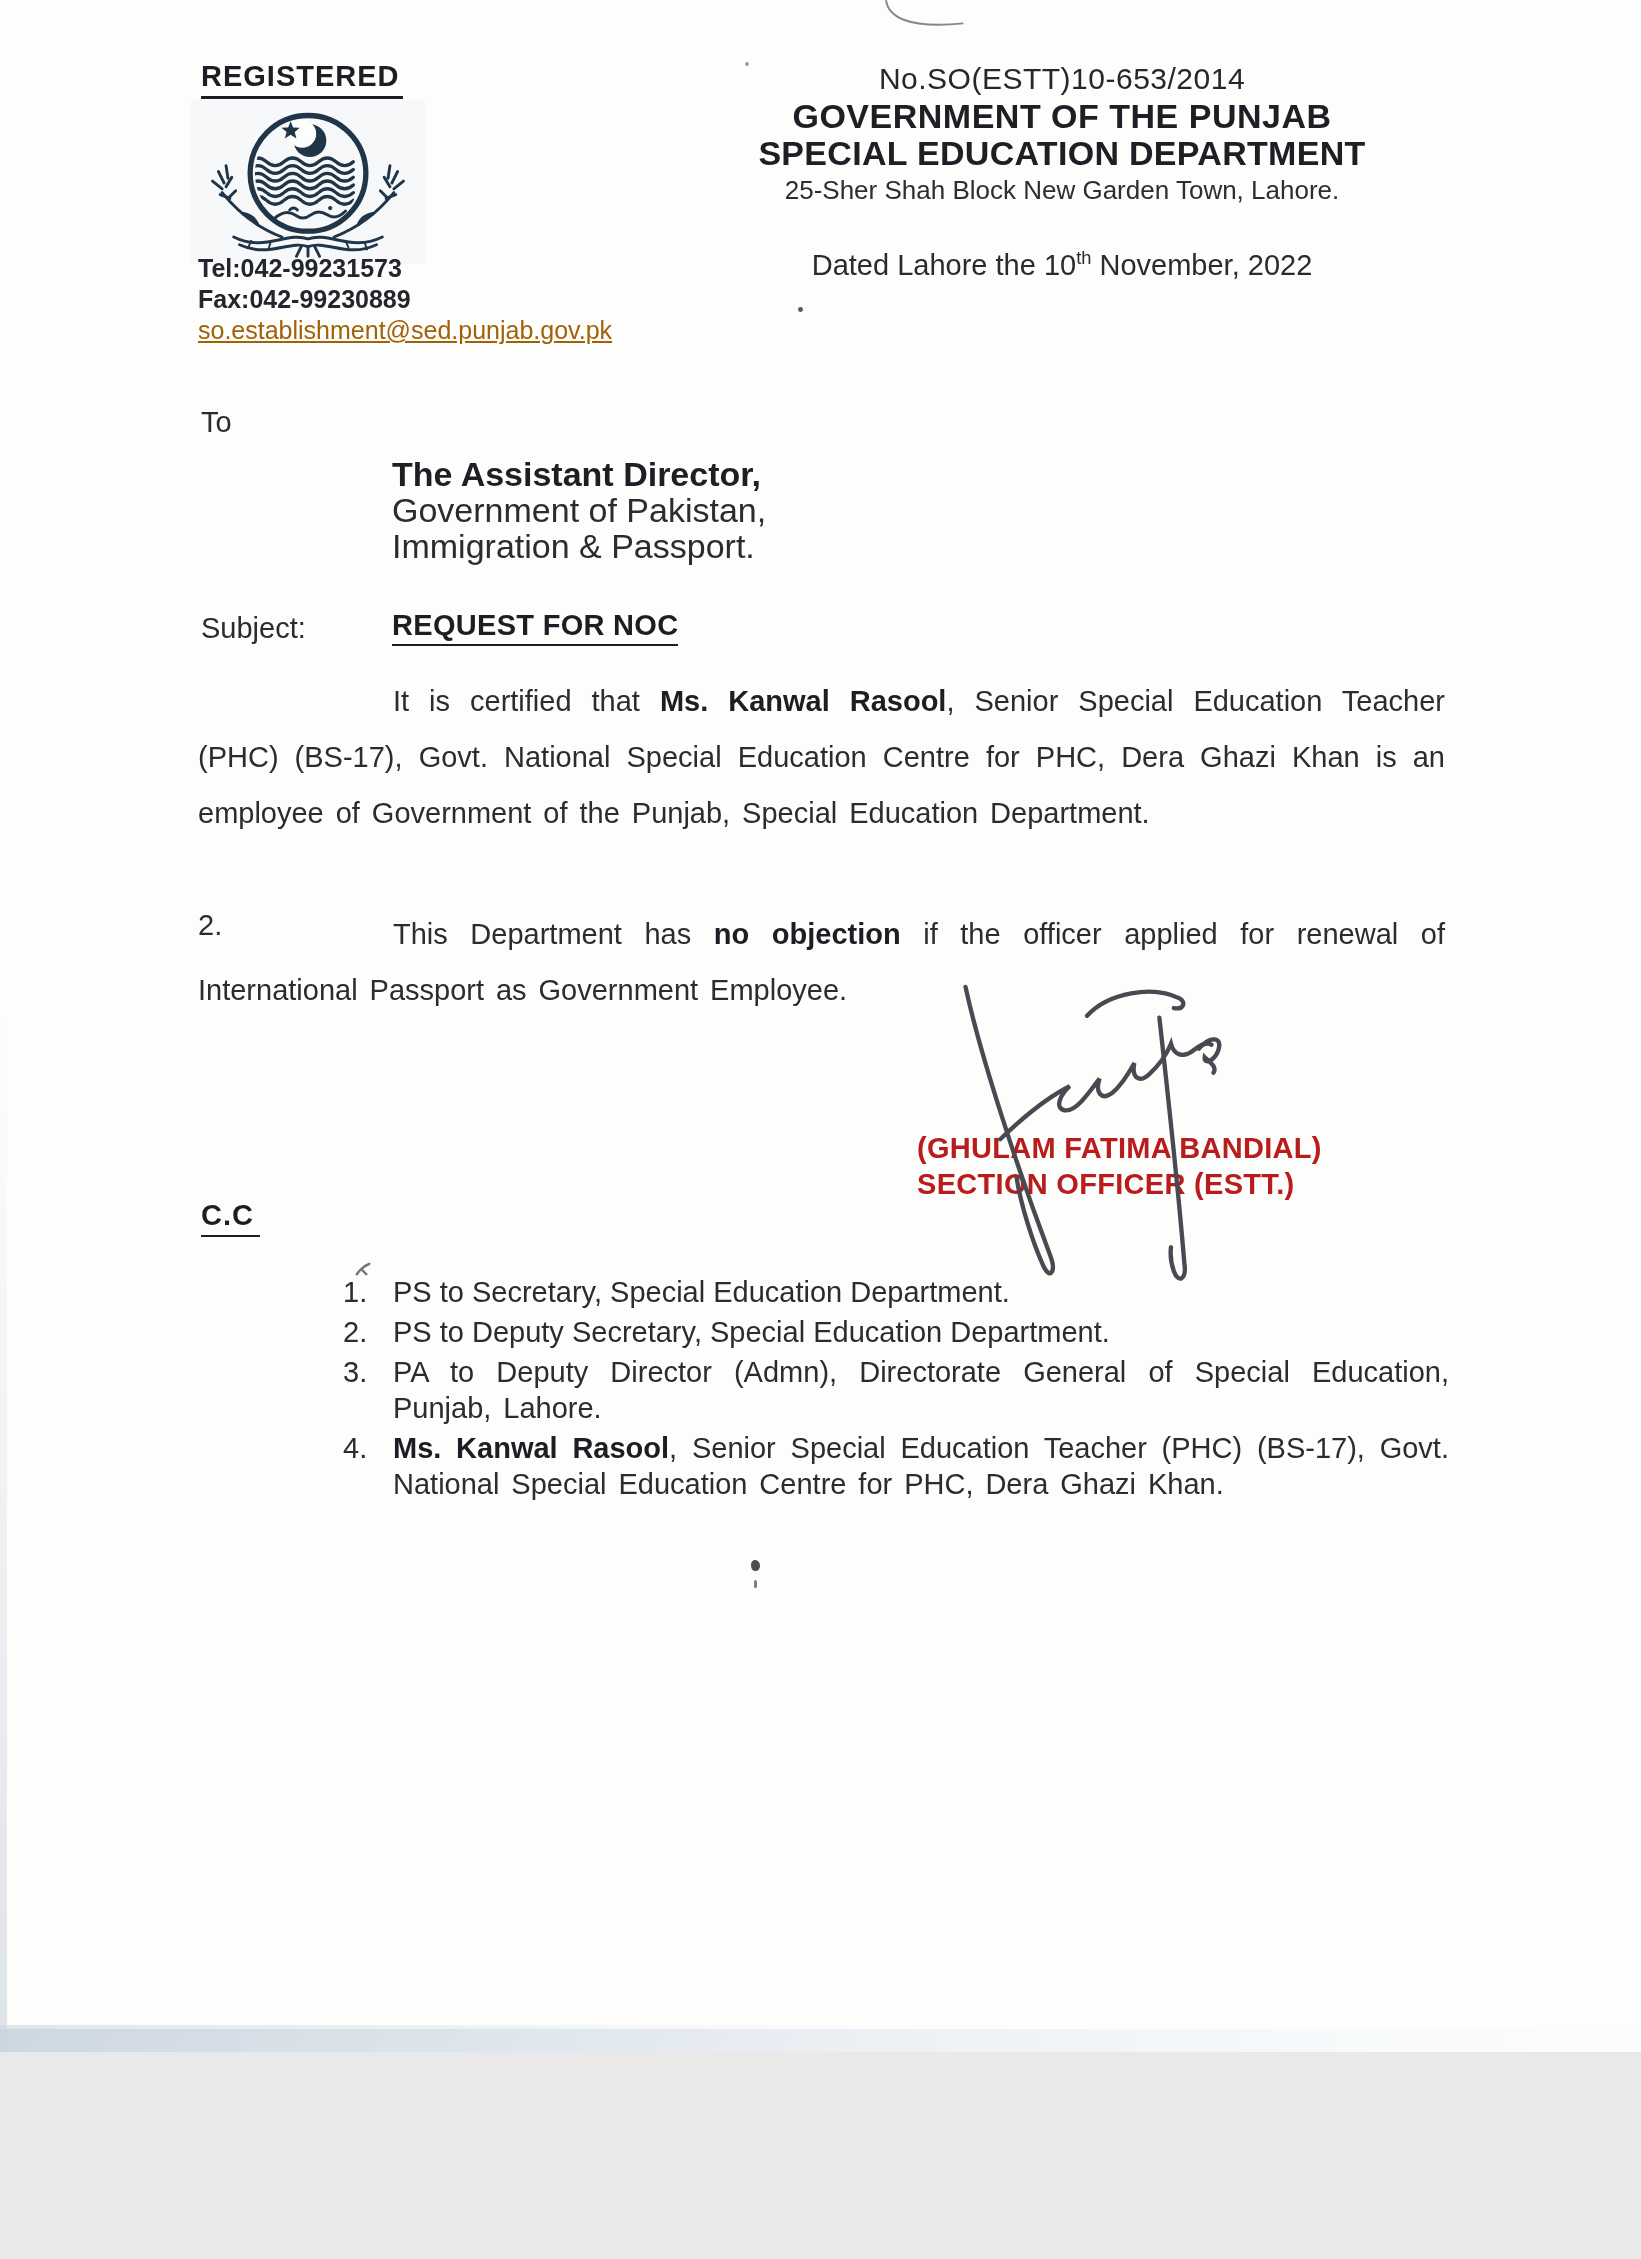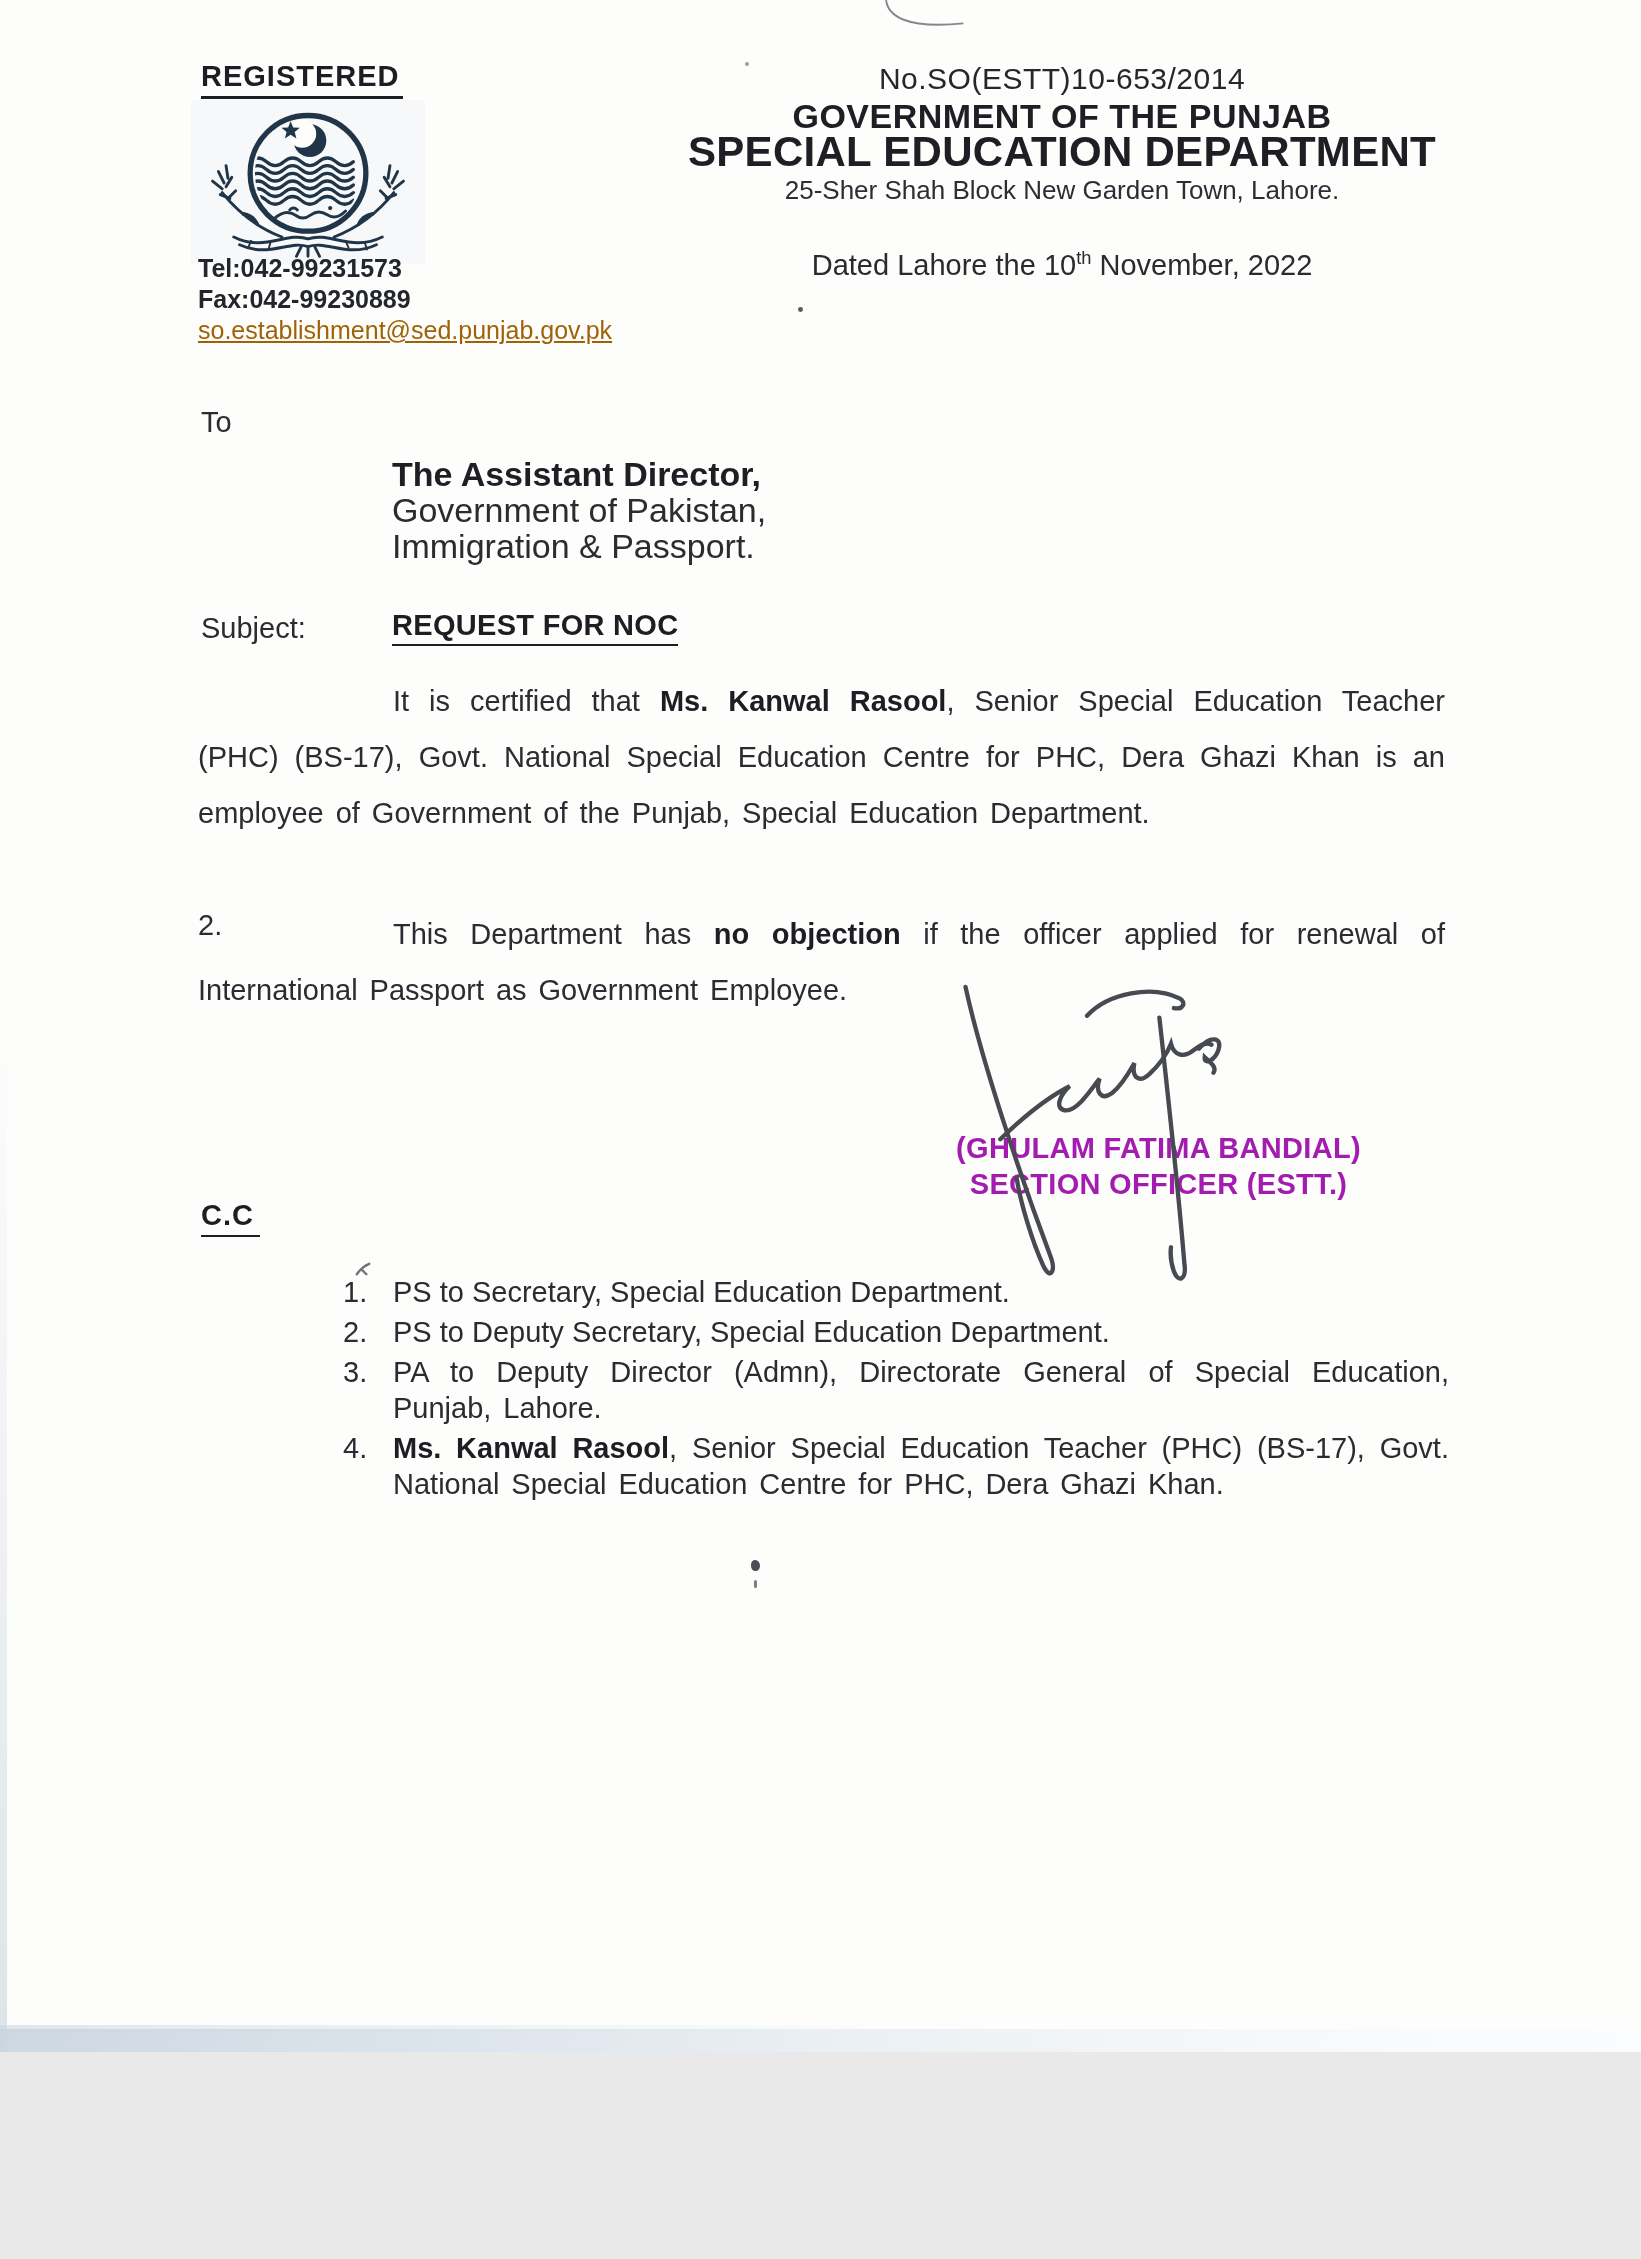--- a/index.html
+++ b/index.html
@@ -16,43 +16,43 @@
   }
   .logo-shade{left:191px;top:100px;width:234px;height:164px;background:#f7f8f9;}
   .logo{left:193px;top:102px;}
   .contact{left:198px;top:253px;font-size:25px;line-height:31px;color:#23262d;}
   .contact .tel,.contact .fax{font-weight:bold;}
   .contact .email{font-weight:normal;text-decoration:underline;color:#a16207;}
   
   .hdr-right{left:676px;width:772px;text-align:center;color:#26262c;}
   .ref-no{top:62px;font-size:30px;letter-spacing:0.5px;}
   .gov-line{top:97px;font-size:34px;font-weight:bold;color:#1e1e25;letter-spacing:0.5px;}
-  .dept-line{top:128px;font-size:42px;font-weight:bold;color:#1e1e25;letter-spacing:0.3px;}
+  .dept-line{top:134px;font-size:34px;font-weight:bold;color:#1e1e25;letter-spacing:0.3px;}
   .addr-line{top:175px;font-size:26px;color:#2d2d33;}
   .date-line{top:247px;font-size:29px;color:#2a2a30;}
   .date-line sup{font-size:18.3px;}
   
   .to-label{left:201px;top:406px;font-size:29px;}
   .recipient{left:392px;top:456px;font-size:34px;line-height:36px;}
   .recipient .r-name{font-weight:bold;color:#1e1e25;}
   
   .subject-label{left:201px;top:612px;font-size:29px;}
   .subject-title{
     left:392px;top:609px;font-size:29px;font-weight:bold;color:#1d1d24;
     border-bottom:2.9px solid #1d1d24;padding-bottom:1.9px;letter-spacing:0.3px;
   }
   
   .para{font-size:29px;line-height:56px;text-align:justify;word-spacing:3.9px;color:#2b2b31;}
   .para b{color:#1d1d24;}
   .para1{left:198px;top:673px;width:1247px;text-indent:195px;}
   .para2{left:198px;top:906px;width:1247px;text-indent:195px;}
   .para2-num{left:198px;top:909px;font-size:29px;}
   
-  .sig-block{left:917px;top:1130px;width:483px;text-align:center;font-size:29px;
-    font-weight:bold;line-height:36px;color:#a21caf;letter-spacing:0.3px;}
+  .sig-block{left:917px;top:1130px;width:483px;font-size:29px;
+    font-weight:bold;line-height:36px;color:#b91c1c;letter-spacing:0.3px;}
   .sig-svg{left:925px;top:973px;z-index:3;}
   
   .cc-label{
     left:201px;top:1199px;font-size:29px;font-weight:bold;color:#1d1d24;
     border-bottom:2.9px solid #1d1d24;padding:0 5.8px 2.9px 0;letter-spacing:1px;
   }
   .cc-list{left:343px;top:1274px;width:1106px;font-size:29px;color:#2b2b31;}
   .cc-item{display:flex;margin-bottom:3.9px;}
   .cc-num{width:50px;flex:none;line-height:36px;}
   .cc-text{flex:1;line-height:36px;}

